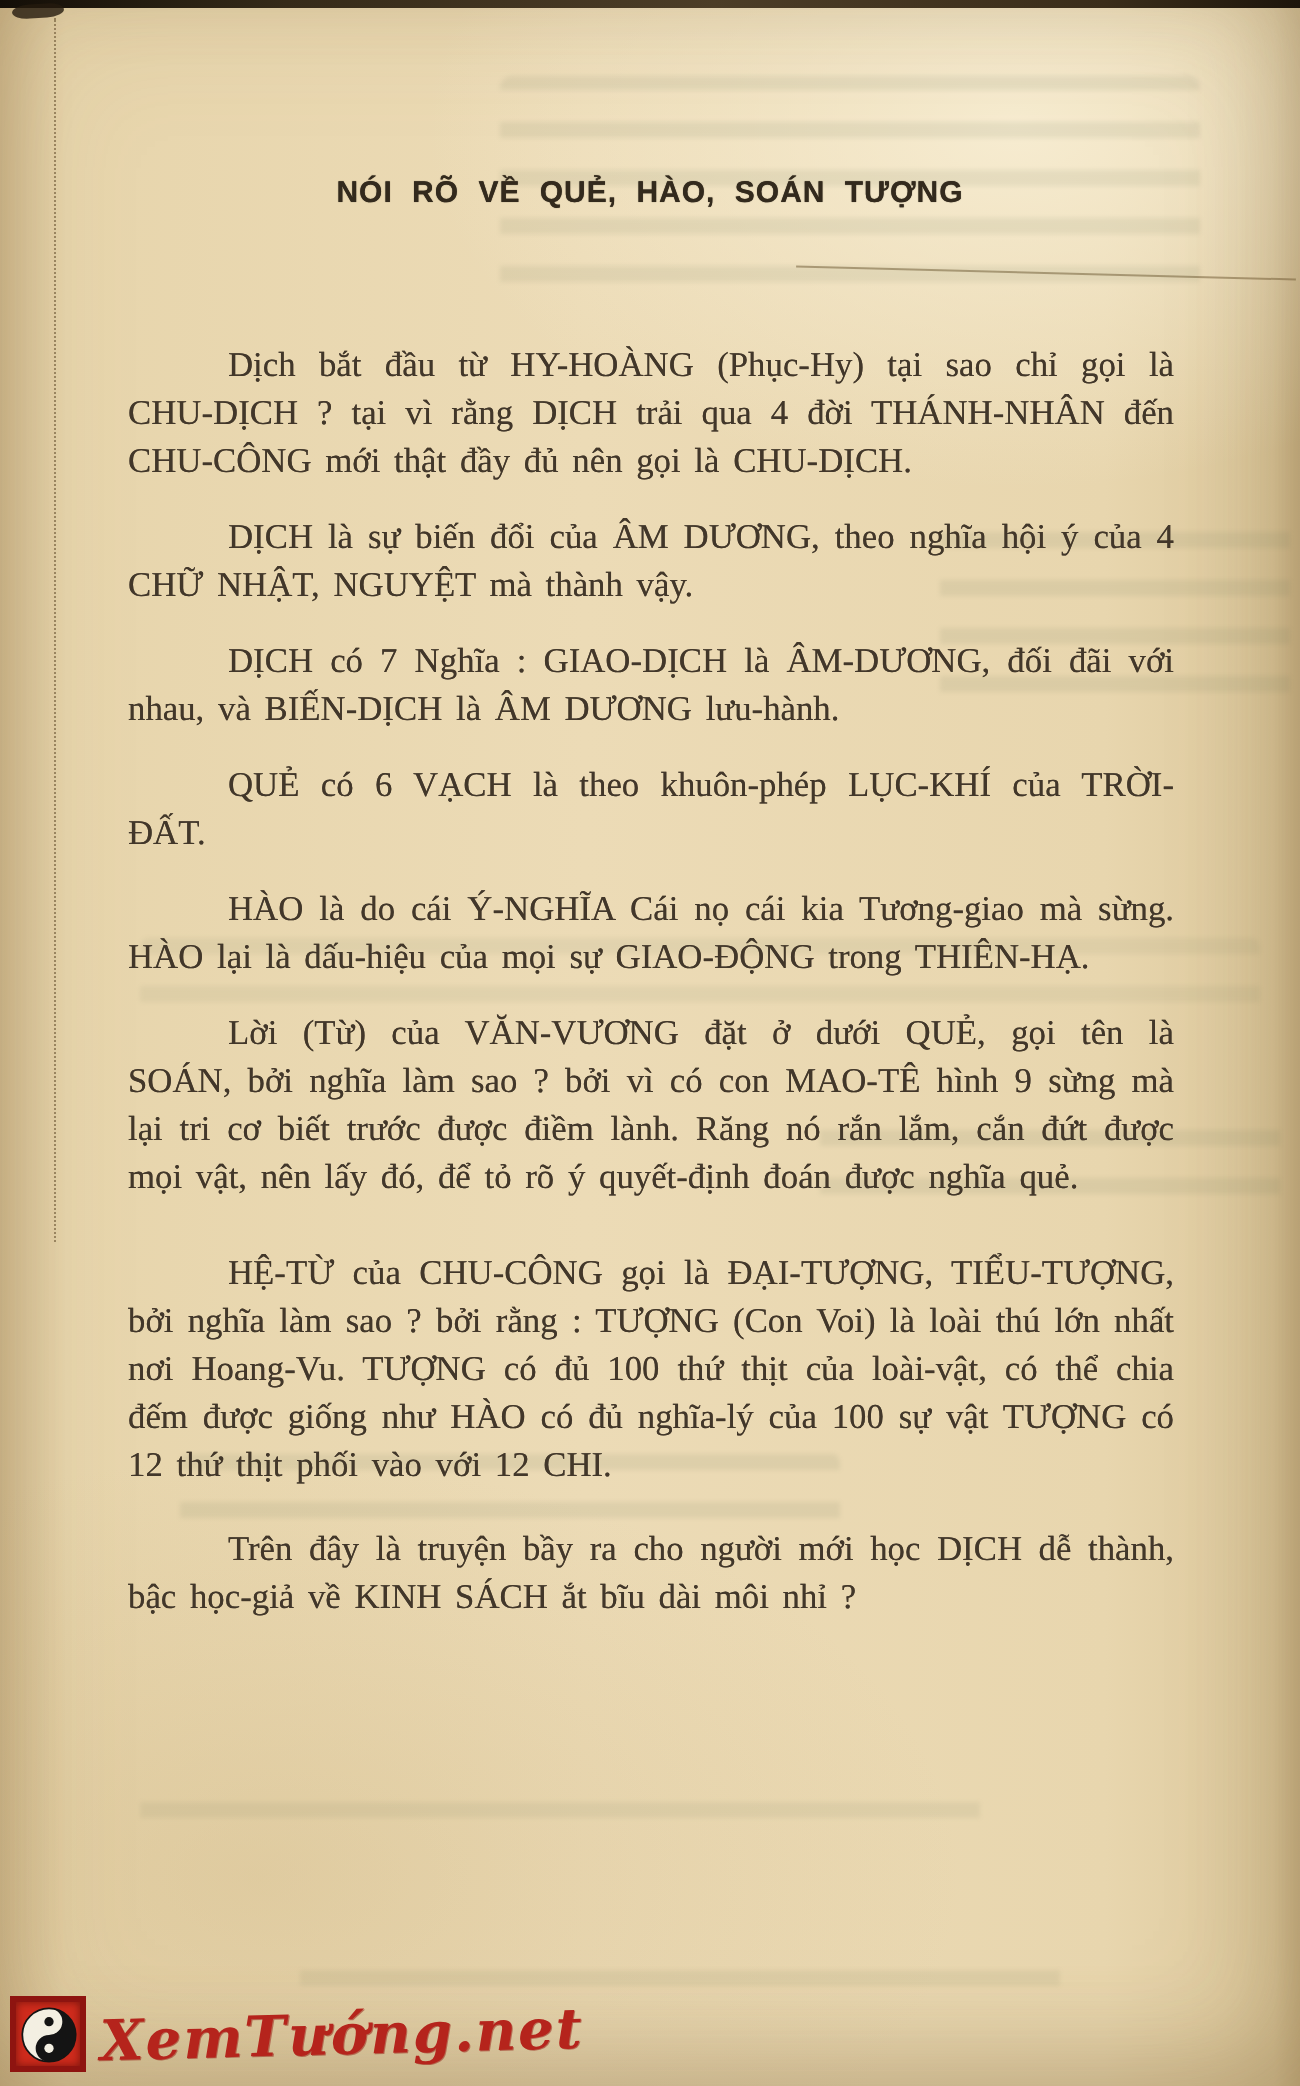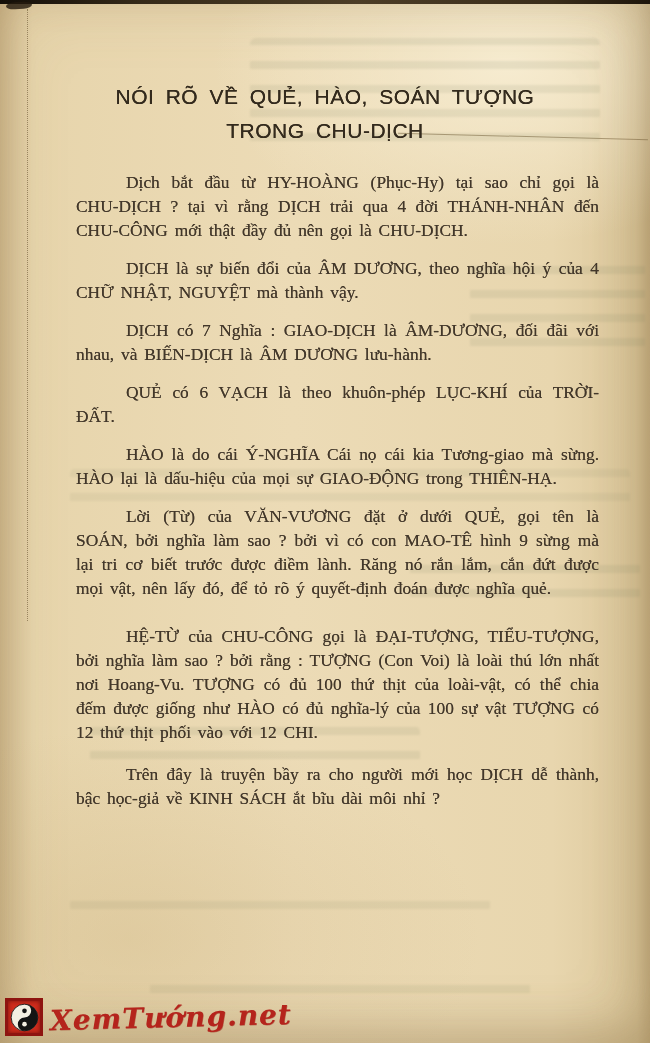--- a/index.html
+++ b/index.html
@@ -34,28 +34,28 @@
   }
   .smudge{
     position:absolute;
     background:repeating-linear-gradient(0deg, rgba(0,0,0,0) 0 7px, rgba(108,118,86,.9) 7px 15px, rgba(0,0,0,0) 15px 24px);
     opacity:.12;filter:blur(1.2px);border-radius:6px;
   }
   .title{
     position:absolute;top:80px;left:65px;width:520px;
     text-align:center;
     font-family:"Liberation Sans", sans-serif;
-    font-weight:normal;
-    font-size:21px;line-height:34px;
+    font-weight:bold;
+    font-size:15px;line-height:34px;
     letter-spacing:.5px;word-spacing:5px;
     color:#332a1d;
     text-shadow:0 0 .4px #332a1d;
   }
   .text-col{
-    position:absolute;top:170px;left:76px;width:523px;
+    position:absolute;top:170px;left:64px;width:523px;
     color:#42372a;
     font-size:17.4px;line-height:24px;
     text-align:justify;
   }
   .text-col p{
     margin:0 0 14px 0;
     text-indent:50px;
     word-spacing:2.5px;
     text-shadow:0 0 .3px rgba(66,55,42,.8);
   }
@@ -97,21 +97,20 @@
   <div class="smudge" style="top:38px;left:250px;width:350px;height:110px;"></div>
   <div class="smudge" style="top:258px;left:470px;width:175px;height:95px;"></div>
   <div class="smudge" style="top:468px;left:70px;width:560px;height:40px;opacity:.09;"></div>
   <div class="smudge" style="top:556px;left:410px;width:230px;height:48px;"></div>
   <div class="smudge" style="top:726px;left:90px;width:330px;height:40px;"></div>
   <div class="smudge" style="top:890px;left:70px;width:420px;height:26px;opacity:.10;"></div>
   <div class="smudge" style="top:972px;left:150px;width:380px;height:28px;opacity:.10;"></div>
 
   <div class="title">
     <div>NÓI RÕ VỀ QUẺ, HÀO, SOÁN TƯỢNG</div>
-    <div>TRONG CHU-DỊCH</div>
   </div>
 
   <div class="text-col">
     <p>Dịch bắt đầu từ HY-HOÀNG (Phục-Hy) tại sao chỉ gọi là CHU-DỊCH ? tại vì rằng DỊCH trải qua 4 đời THÁNH-NHÂN đến CHU-CÔNG mới thật đầy đủ nên gọi là CHU-DỊCH.</p>
     <p>DỊCH là sự biến đổi của ÂM DƯƠNG, theo nghĩa hội ý của 4 CHỮ NHẬT, NGUYỆT mà thành vậy.</p>
     <p>DỊCH có 7 Nghĩa : GIAO-DỊCH là ÂM-DƯƠNG, đối đãi với nhau, và BIẾN-DỊCH là ÂM DƯƠNG lưu-hành.</p>
     <p>QUẺ có 6 VẠCH là theo khuôn-phép LỤC-KHÍ của TRỜI-ĐẤT.</p>
     <p>HÀO là do cái Ý-NGHĨA Cái nọ cái kia Tương-giao mà sừng. HÀO lại là dấu-hiệu của mọi sự GIAO-ĐỘNG trong THIÊN-HẠ.</p>
     <p>Lời (Từ) của VĂN-VƯƠNG đặt ở dưới QUẺ, gọi tên là SOÁN, bởi nghĩa làm sao ? bởi vì có con MAO-TÊ hình 9 sừng mà lại tri cơ biết trước được điềm lành. Răng nó rắn lắm, cắn đứt được mọi vật, nên lấy đó, để tỏ rõ ý quyết-định đoán được nghĩa quẻ.</p>
     <p class="gap-lg">HỆ-TỪ của CHU-CÔNG gọi là ĐẠI-TƯỢNG, TIỂU-TƯỢNG, bởi nghĩa làm sao ? bởi rằng : TƯỢNG (Con Voi) là loài thú lớn nhất nơi Hoang-Vu. TƯỢNG có đủ 100 thứ thịt của loài-vật, có thể chia đếm được giống như HÀO có đủ nghĩa-lý của 100 sự vật TƯỢNG có 12 thứ thịt phối vào với 12 CHI.</p>

